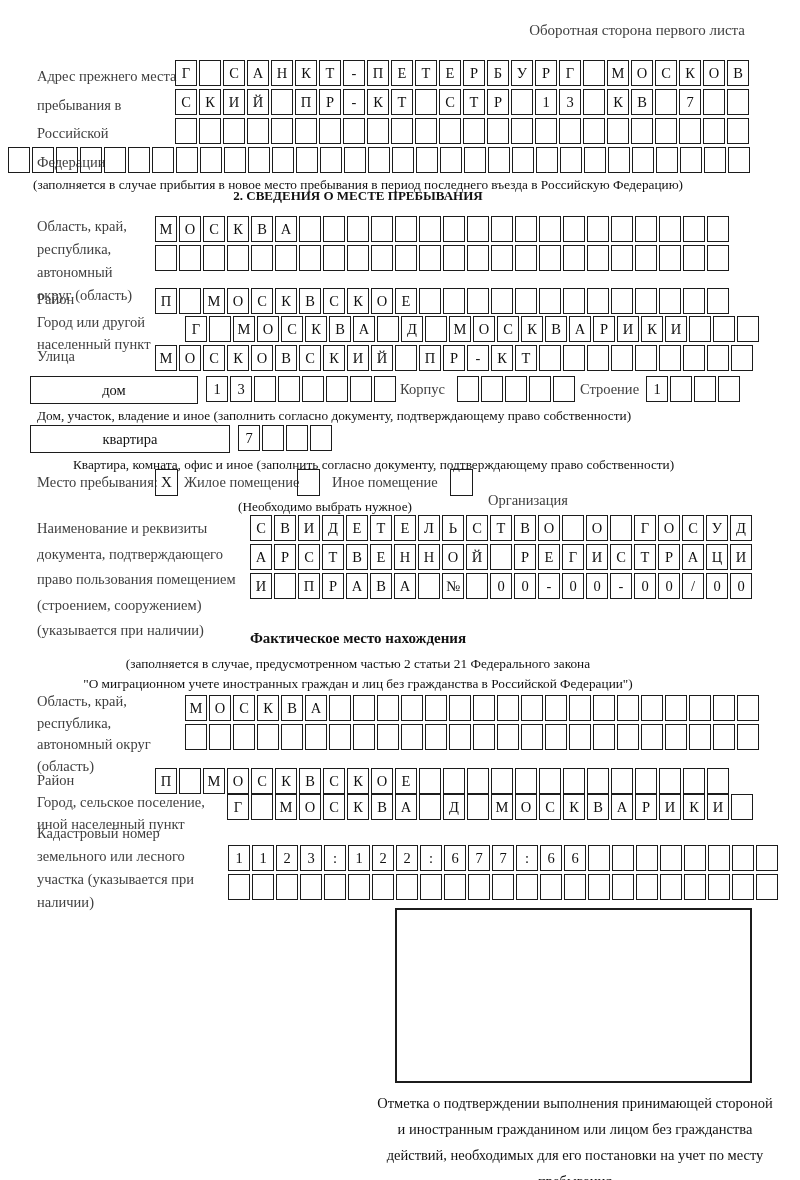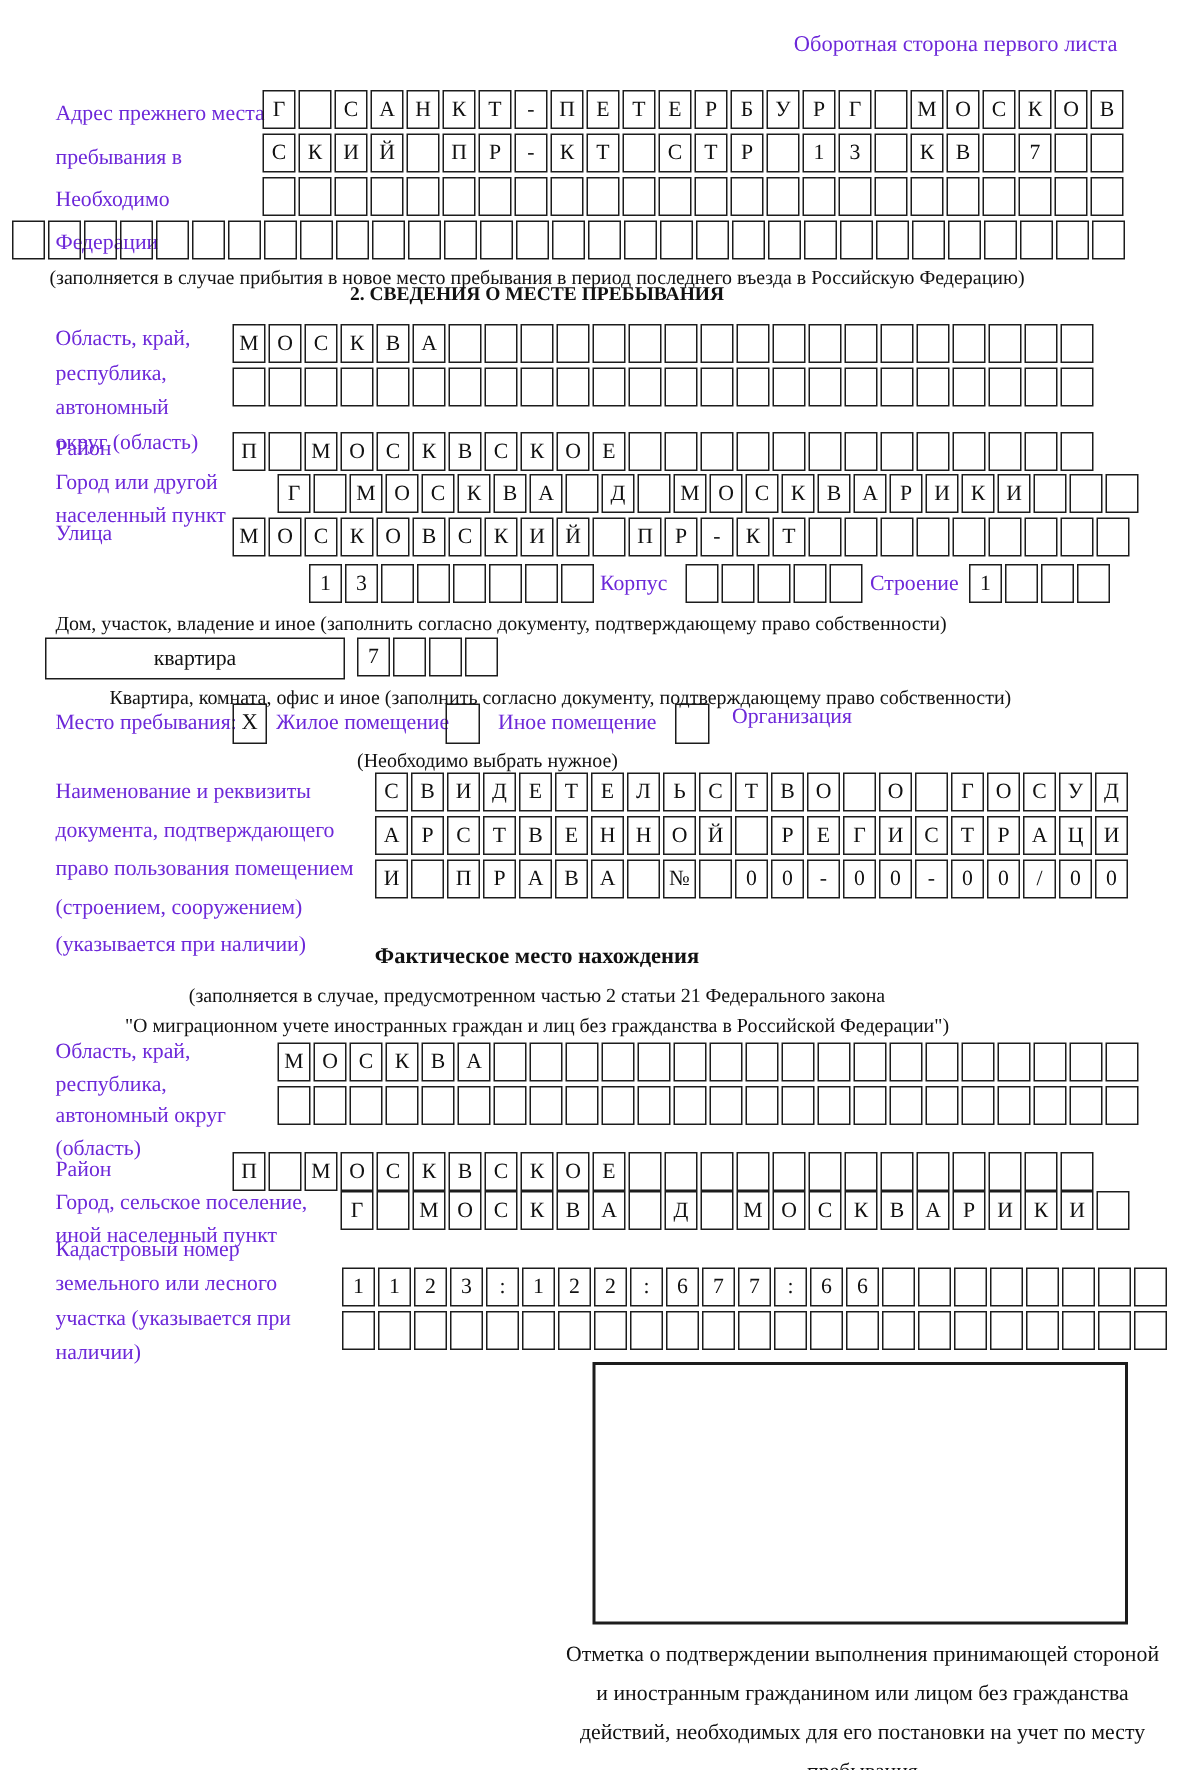--- a/index.html
+++ b/index.html
@@ -5,21 +5,21 @@
   * { margin:0; padding:0; box-sizing:border-box; }
   html,body { background:#ffffff; }
   body {
     width:800px; height:1180px;
     font-family:"Liberation Serif","DejaVu Serif",serif;
     color:#111;
   }
   .page { position:relative; width:800px; height:1180px; overflow:hidden; }
 
   .abs { position:absolute; }
-  .lbl { font-size:14.5px; color:#6d28d9; }
+  .lbl { font-size:14.5px; color:#404040; }
   .note { font-size:13.3px; color:#111; }
   .center { left:0; width:716px; text-align:center; }
   .bold { font-weight:bold; }
 
   .boxrow { position:absolute; display:flex; gap:2px; }
   .cell {
     width:22px; height:26px; flex:0 0 22px;
     border:1.9px solid #1c1c1c;
     display:flex; align-items:center; justify-content:center;
     font-size:14.5px; line-height:1;
@@ -40,21 +40,21 @@
     position:absolute; border:2px solid #1c1c1c; background:#fff;
   }
 </style>
 </head>
 <body>
 
 <div class="page">
 
   <div class="abs lbl" style="top:22px; right:55px; font-size:15px;">Оборотная сторона первого листа</div>
 
-  <div class="abs lbl" style="top:62px; left:37px; width:142px; line-height:28.5px;">Адрес прежнего места пребывания в Необходимо Федерации</div>
+  <div class="abs lbl" style="top:62px; left:37px; width:142px; line-height:28.5px;">Адрес прежнего места пребывания в Российской Федерации</div>
   <div class="boxrow" style="top:60px; left:175px;">
       <div class="cell">Г</div>
       <div class="cell"></div>
       <div class="cell">С</div>
       <div class="cell">А</div>
       <div class="cell">Н</div>
       <div class="cell">К</div>
       <div class="cell">Т</div>
       <div class="cell">-</div>
       <div class="cell">П</div>
@@ -295,20 +295,21 @@
       <div class="cell"></div>
       <div class="cell"></div>
       <div class="cell"></div>
       <div class="cell"></div>
       <div class="cell"></div>
       <div class="cell"></div>
       <div class="cell"></div>
       <div class="cell"></div>
     </div>
 
+  <div class="labelbox" style="top:376px; left:30px; width:168px;">дом</div>
   <div class="boxrow" style="top:376px; left:206px;">
       <div class="cell">1</div>
       <div class="cell">3</div>
       <div class="cell"></div>
       <div class="cell"></div>
       <div class="cell"></div>
       <div class="cell"></div>
       <div class="cell"></div>
       <div class="cell"></div>
     </div>
@@ -337,21 +338,21 @@
       <div class="cell"></div>
     </div>
   <div class="abs note" style="top:457px; left:37px;margin-left:36px;">Квартира, комната, офис и иное (заполнить согласно документу, подтверждающему право собственности)</div>
 
   <div class="abs lbl" style="top:474px; left:37px;">Место пребывания:</div>
   <div class="checkbox" style="top:469px; left:155px;">X</div>
   <div class="abs lbl" style="top:474px; left:184px;">Жилое помещение</div>
   <div class="checkbox" style="top:469px; left:297px;"></div>
   <div class="abs lbl" style="top:474px; left:332px;">Иное помещение</div>
   <div class="checkbox" style="top:469px; left:450px;"></div>
-  <div class="abs lbl" style="top:470px; left:488px;">Организация</div>
+  <div class="abs lbl" style="top:492px; left:488px;">Организация</div>
   <div class="abs lbl" style="top:516px; left:37px; width:212px; line-height:25.5px;">Наименование и реквизиты документа, подтверждающего право пользования помещением (строением, сооружением) (указывается при наличии)</div>
 
   <div class="abs note" style="top:499px; left:0; width:650px; text-align:center;">(Необходимо выбрать нужное)</div>
   <div class="boxrow" style="top:515px; left:250px;">
       <div class="cell">С</div>
       <div class="cell">В</div>
       <div class="cell">И</div>
       <div class="cell">Д</div>
       <div class="cell">Е</div>
       <div class="cell">Т</div>

